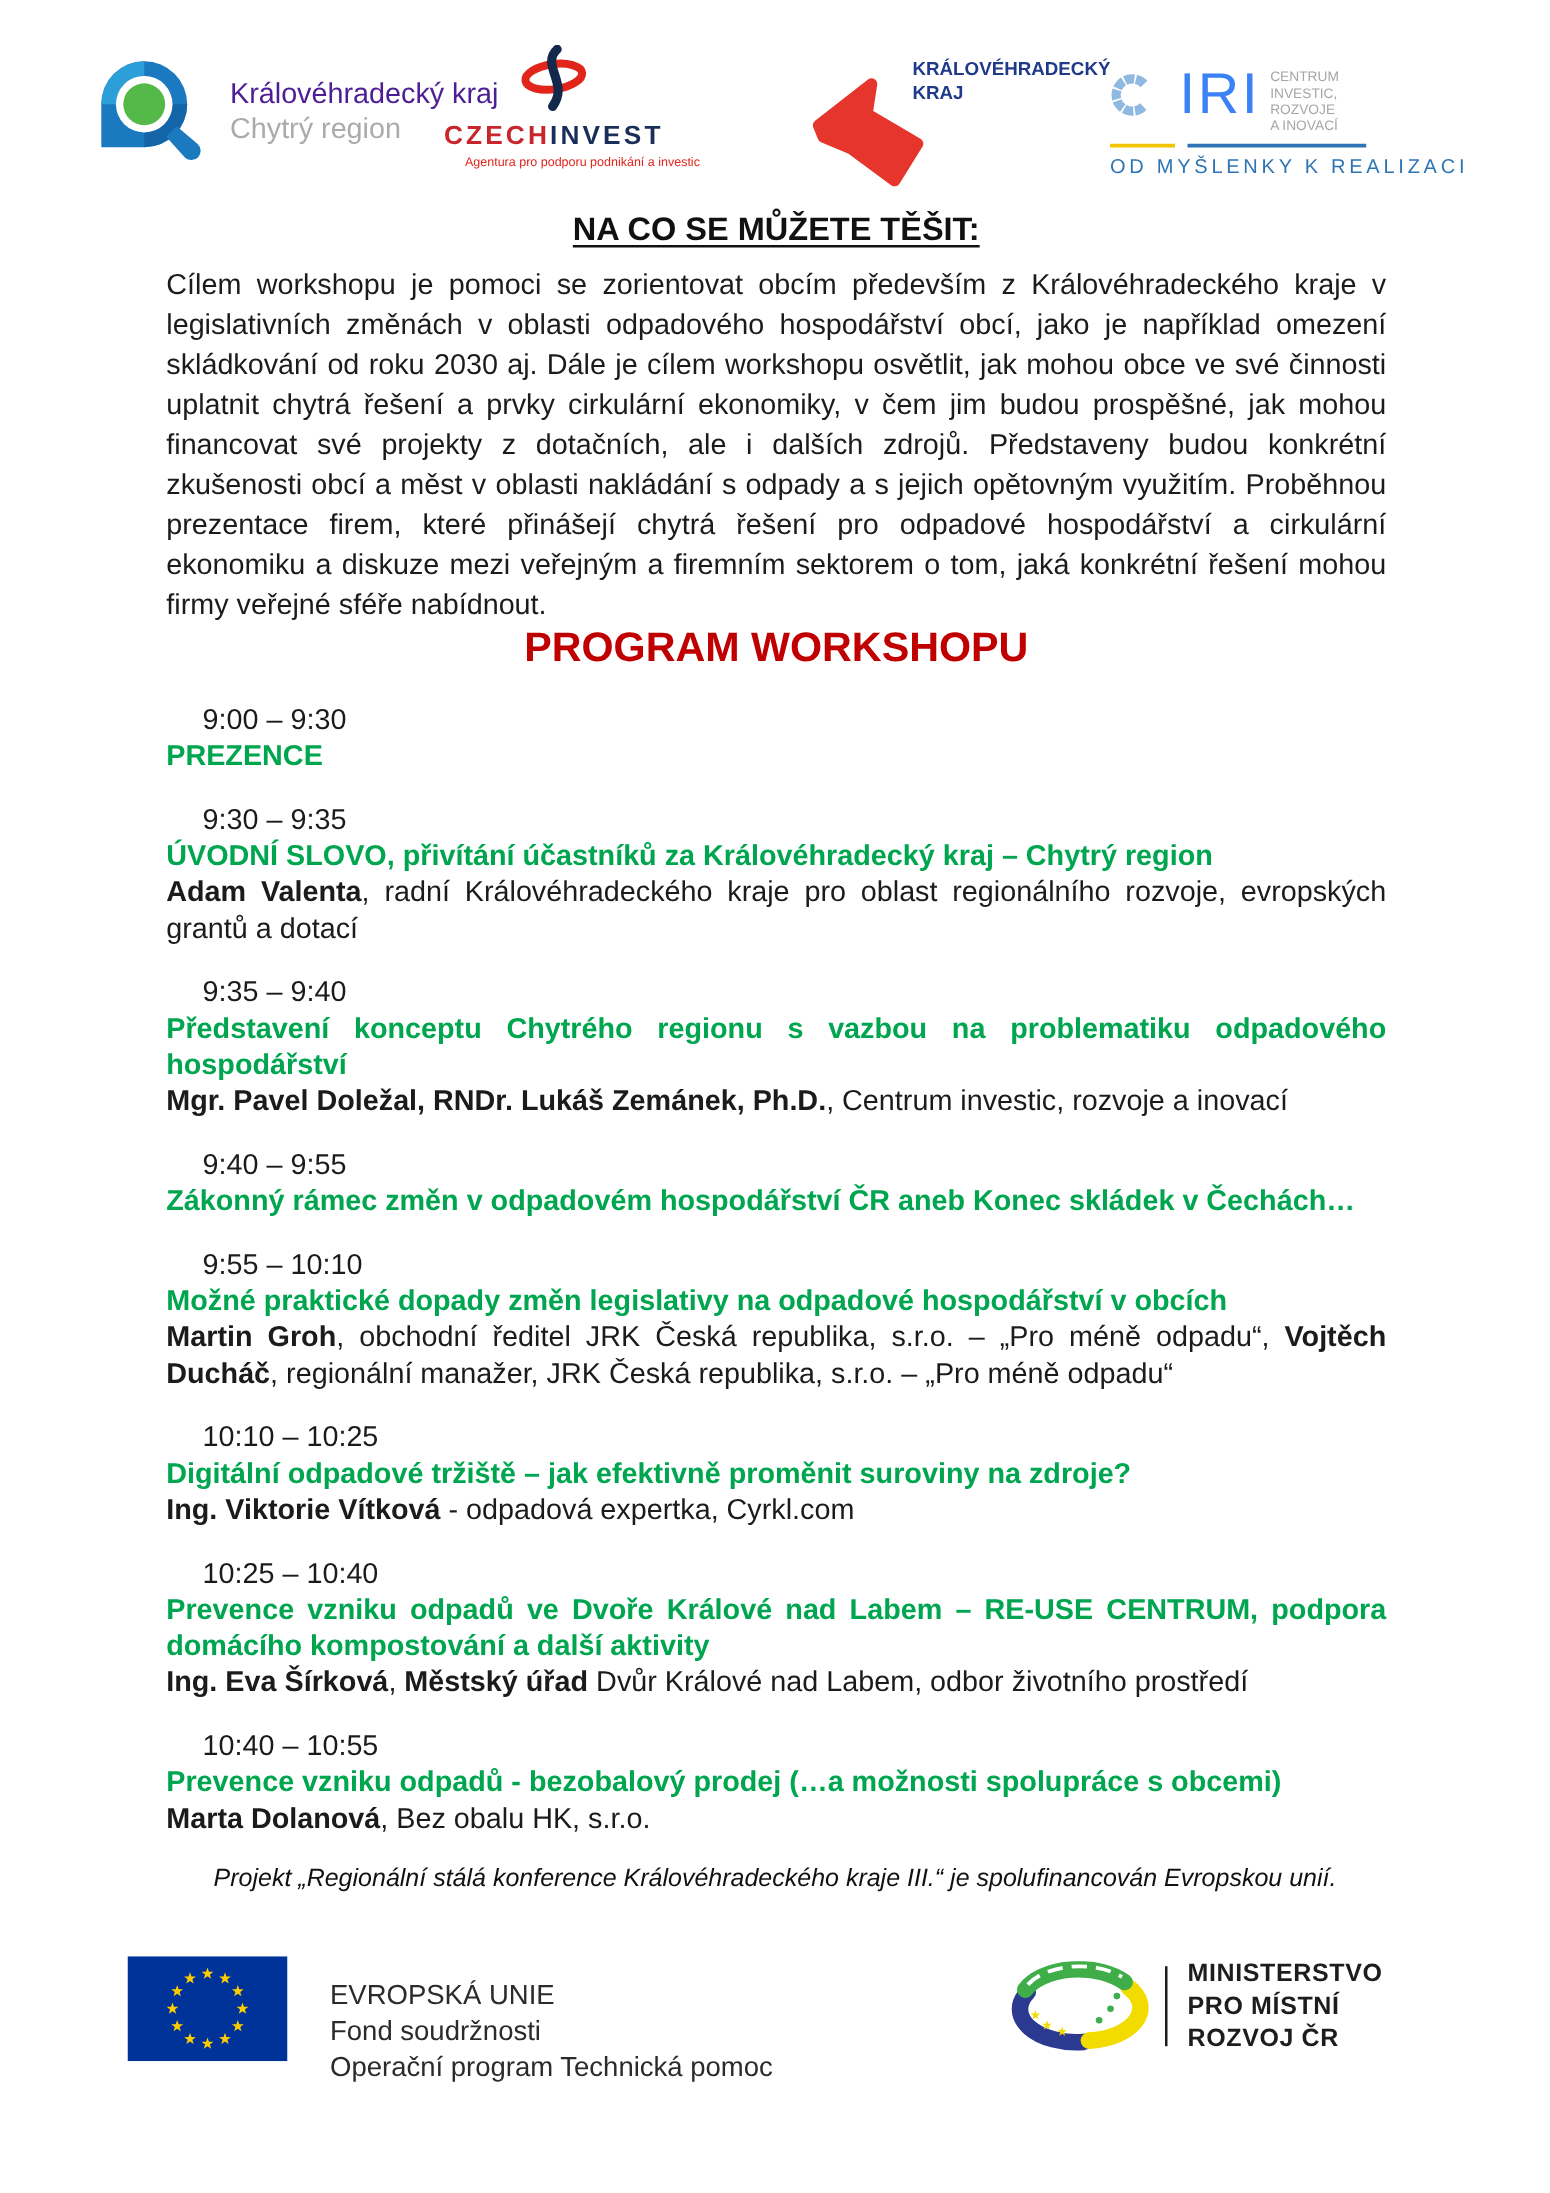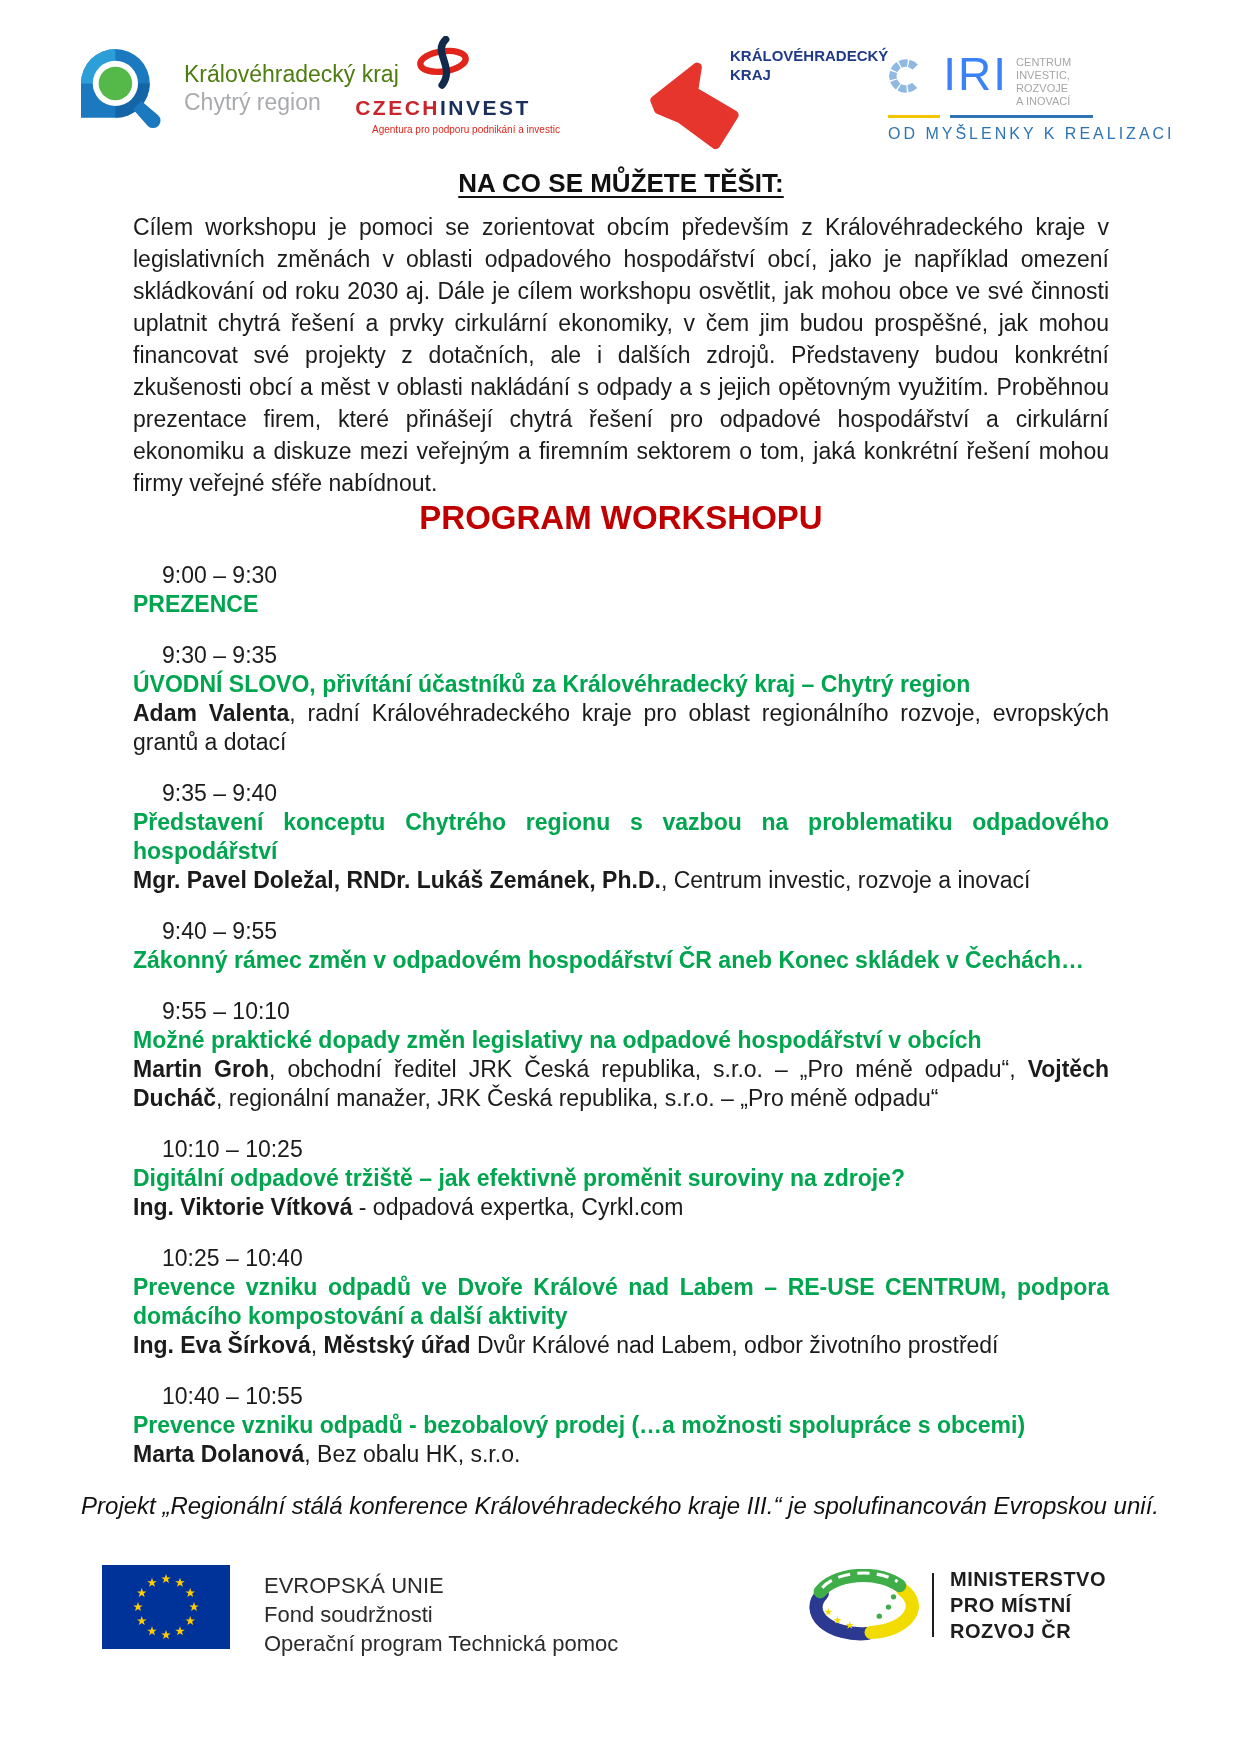--- a/index.html
+++ b/index.html
@@ -7,21 +7,21 @@
   .page {
     position:relative; width:1240px; height:1754px; margin:0 auto;
     background:#fff; overflow:hidden;
     font-family:"Liberation Sans", sans-serif; color:#1b1b1b;
   }
   
   .logo-bar { position:absolute; left:0; top:0; width:1240px; height:160px; }
   .logo-chytry { position:absolute; left:76px; top:42px; display:flex; align-items:center; }
   .logo-chytry svg { width:88px; height:92px; }
   .chytry-text { margin-left:20px; font-size:23px; line-height:28px; }
-  .chytry-line1 { color:#4d7c0f; }
+  .chytry-line1 { color:#4c1d95; }
   .chytry-line2 { color:#a9abae; }
 
   .logo-ci { position:absolute; left:352px; top:36px; width:182px; text-align:center; }
   .logo-ci svg { width:64px; height:58px; }
   .ci-word { font-size:21px; letter-spacing:2.5px; font-weight:bold; margin-top:-2px; white-space:nowrap; }
   .ci-czech { color:#c9252c; }
   .ci-invest { color:#1a2e5a; }
   .ci-sub { font-size:10px; color:#e1251b; margin-top:4px; white-space:nowrap;margin-left:20px; }
 
   .logo-khk { position:absolute; left:648px; top:44px; width:210px; height:110px; }
@@ -47,24 +47,24 @@
   .program-title { margin-bottom:24px; text-align:center;
     font-size:33px; font-weight:bold; color:#c00000; }
   .prog-item { font-size:23px; line-height:29px; margin-bottom:22px; }
   .prog-time { color:#1b1b1b;margin-left:29px; }
   .prog-heading { color:#00a64f; font-weight:bold; text-align:justify; }
   .prog-speaker { text-align:justify; }
   .prog-speaker .b { font-weight:bold; }
 
   
   .footer-note { position:absolute; left:0; width:1240px; top:1492px; text-align:center;
-    font-style:italic; font-size:24px; color:#111; }
+    font-style:italic; font-size:20px; color:#111; }
   .eu-block { position:absolute; left:102px; top:1565px; display:flex; align-items:flex-start; }
   .eu-block svg { width:128px; height:84px; }
-  .eu-text { margin-left:34px; margin-top:6px; font-size:22px; line-height:29px; color:#2b2b2b; }
+  .eu-text { margin-left:34px; margin-top:16px; font-size:22px; line-height:29px; color:#2b2b2b; }
   .ministry-block { position:absolute; left:808px; top:1566px; display:flex; align-items:center; }
   .ministry-block svg { width:112px; height:72px; }
   .min-divider { width:2px; height:64px; background:#1d1d1d; margin:0 16px 0 12px; }
   .min-text { font-size:20px; font-weight:bold; line-height:26px; letter-spacing:0.5px; color:#1d1d1d; }
 </style>
 </head>
 <body>
 
 <div class="page">
 

